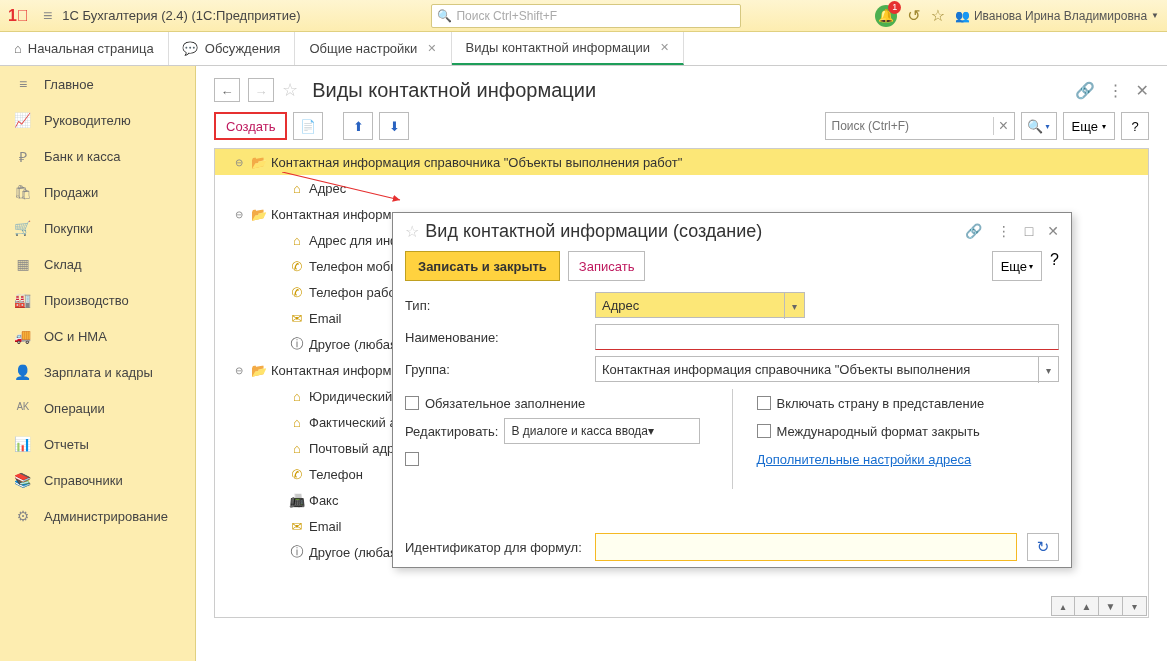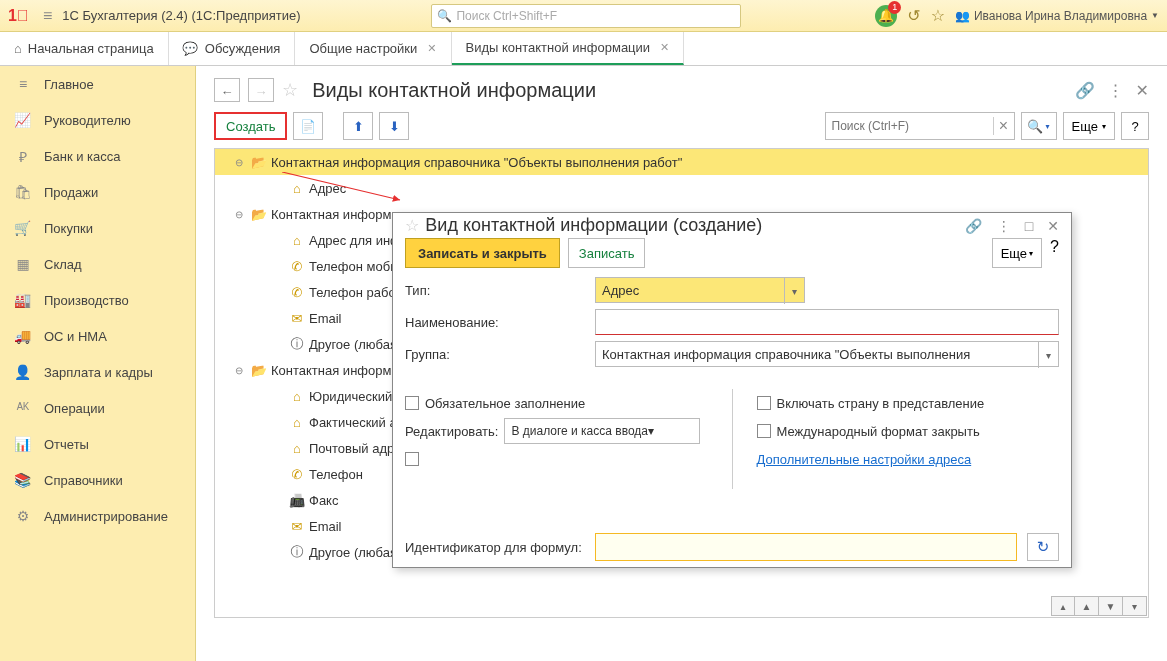--- a/index.html
+++ b/index.html
@@ -34,21 +34,21 @@
 
 .page-header { display: flex; align-items: center; gap: 8px; margin-bottom: 10px; }
 .nav-btn { width: 26px; height: 24px; border: 1px solid #bbb; background: #fff; display: flex; align-items: center; justify-content: center; color: #666; font-size: 13px; }
 .nav-btn.disabled { color: #ccc; }
 .page-title { font-size: 20px; color: #333; margin-left: 6px; }
 .star-icon { color: #ccc; font-size: 18px; }
 .page-header .right-tools { margin-left: auto; display: flex; gap: 12px; color: #888; font-size: 16px; }
 
 
 .toolbar { display: flex; align-items: center; gap: 6px; margin-bottom: 8px; }
-.btn { height: 28px; border: 1px solid #bbb; background: #fff; padding: 8px 10px; font-size: 13px; color: #15803d; display: flex; align-items: center; gap: 4px; }
+.btn { height: 28px; border: 1px solid #bbb; background: #fff; padding: 8px 10px; font-size: 13px; color: #be185d; display: flex; align-items: center; gap: 4px; }
 .btn.create { border: 2px solid #e63030; }
 .btn.small { width: 30px; padding: 0; justify-content: center; }
 .btn.arrow { color: #2962c0; }
 .toolbar .search-box { margin-left: auto; width: 190px; height: 28px; border: 1px solid #bbb; display: flex; align-items: center; }
 .toolbar .search-box input { border: none; flex: 1; height: 100%; padding: 0 6px; font-size: 12px; color: #333; outline: none; }
 .toolbar .search-box .x { width: 22px; text-align: center; color: #888; border-left: 1px solid #ccc; }
 .toolbar .search-q { width: 36px; height: 28px; border: 1px solid #bbb; display: flex; align-items: center; justify-content: center; color: #2962c0; font-size: 13px; }
 .toolbar .more-btn { height: 28px; border: 1px solid #bbb; padding: 0 8px; font-size: 13px; display: flex; align-items: center; gap: 2px; }
 .toolbar .help-btn { width: 28px; height: 28px; border: 1px solid #bbb; display: flex; align-items: center; justify-content: center; font-size: 13px; }
 
@@ -80,21 +80,21 @@
 .btn.secondary { height: 30px; }
 .dialog-toolbar .spacer { flex: 1; }
 .dialog-body { padding: 6px 12px; font-size: 13px; color: #333; }
 .form-row { display: flex; align-items: center; height: 32px; gap: 10px; }
 .form-row .lbl { width: 180px; }
 .form-row .fld-in { flex: 1; height: 26px; border: 1px solid #bbb; padding: 0 6px; display: flex; align-items: center; }
 .sel { position: relative; }
 .sel.hl { background: #fce777; width: 210px; flex: none; }
 .sel .selbtn { position: absolute; right: 0; top: 0; width: 20px; height: 26px; border-left: 1px solid #bbb; display: flex; align-items: center; justify-content: center; color: #666; font-size: 10px; }
 .form-row .name-in { border: 1px solid #bbb; border-bottom: 1px solid #d03030; flex: 1; height: 26px; }
-.cols { display: flex; gap: 20px; margin-top: 19px; }
+.cols { display: flex; gap: 20px; margin-top: 4px; }
 .col { flex: 1; }
 .cb-row { display: flex; align-items: center; height: 28px; gap: 6px; }
 .cb { width: 14px; height: 14px; border: 1px solid #888; background: #fff; }
 .edit-sel { width: 196px; height: 26px; border: 1px solid #bbb; display: flex; align-items: center; padding: 0 6px; font-size: 12px; position: relative; }
 .link { color: #176dcf; text-decoration: underline; }
 .id-row { display: flex; align-items: center; gap: 10px; margin-top: 44px; }
 .id-in { flex: 1; height: 28px; border: 1px solid #f5b923; background: #fffff0; }
 .id-btn { width: 32px; height: 28px; border: 1px solid #bbb; display: flex; align-items: center; justify-content: center; color: #2962c0; font-size: 15px; }
 .divider-v { width: 1px; height: 100px; background: #ccc; margin: 0 4px; }
 

